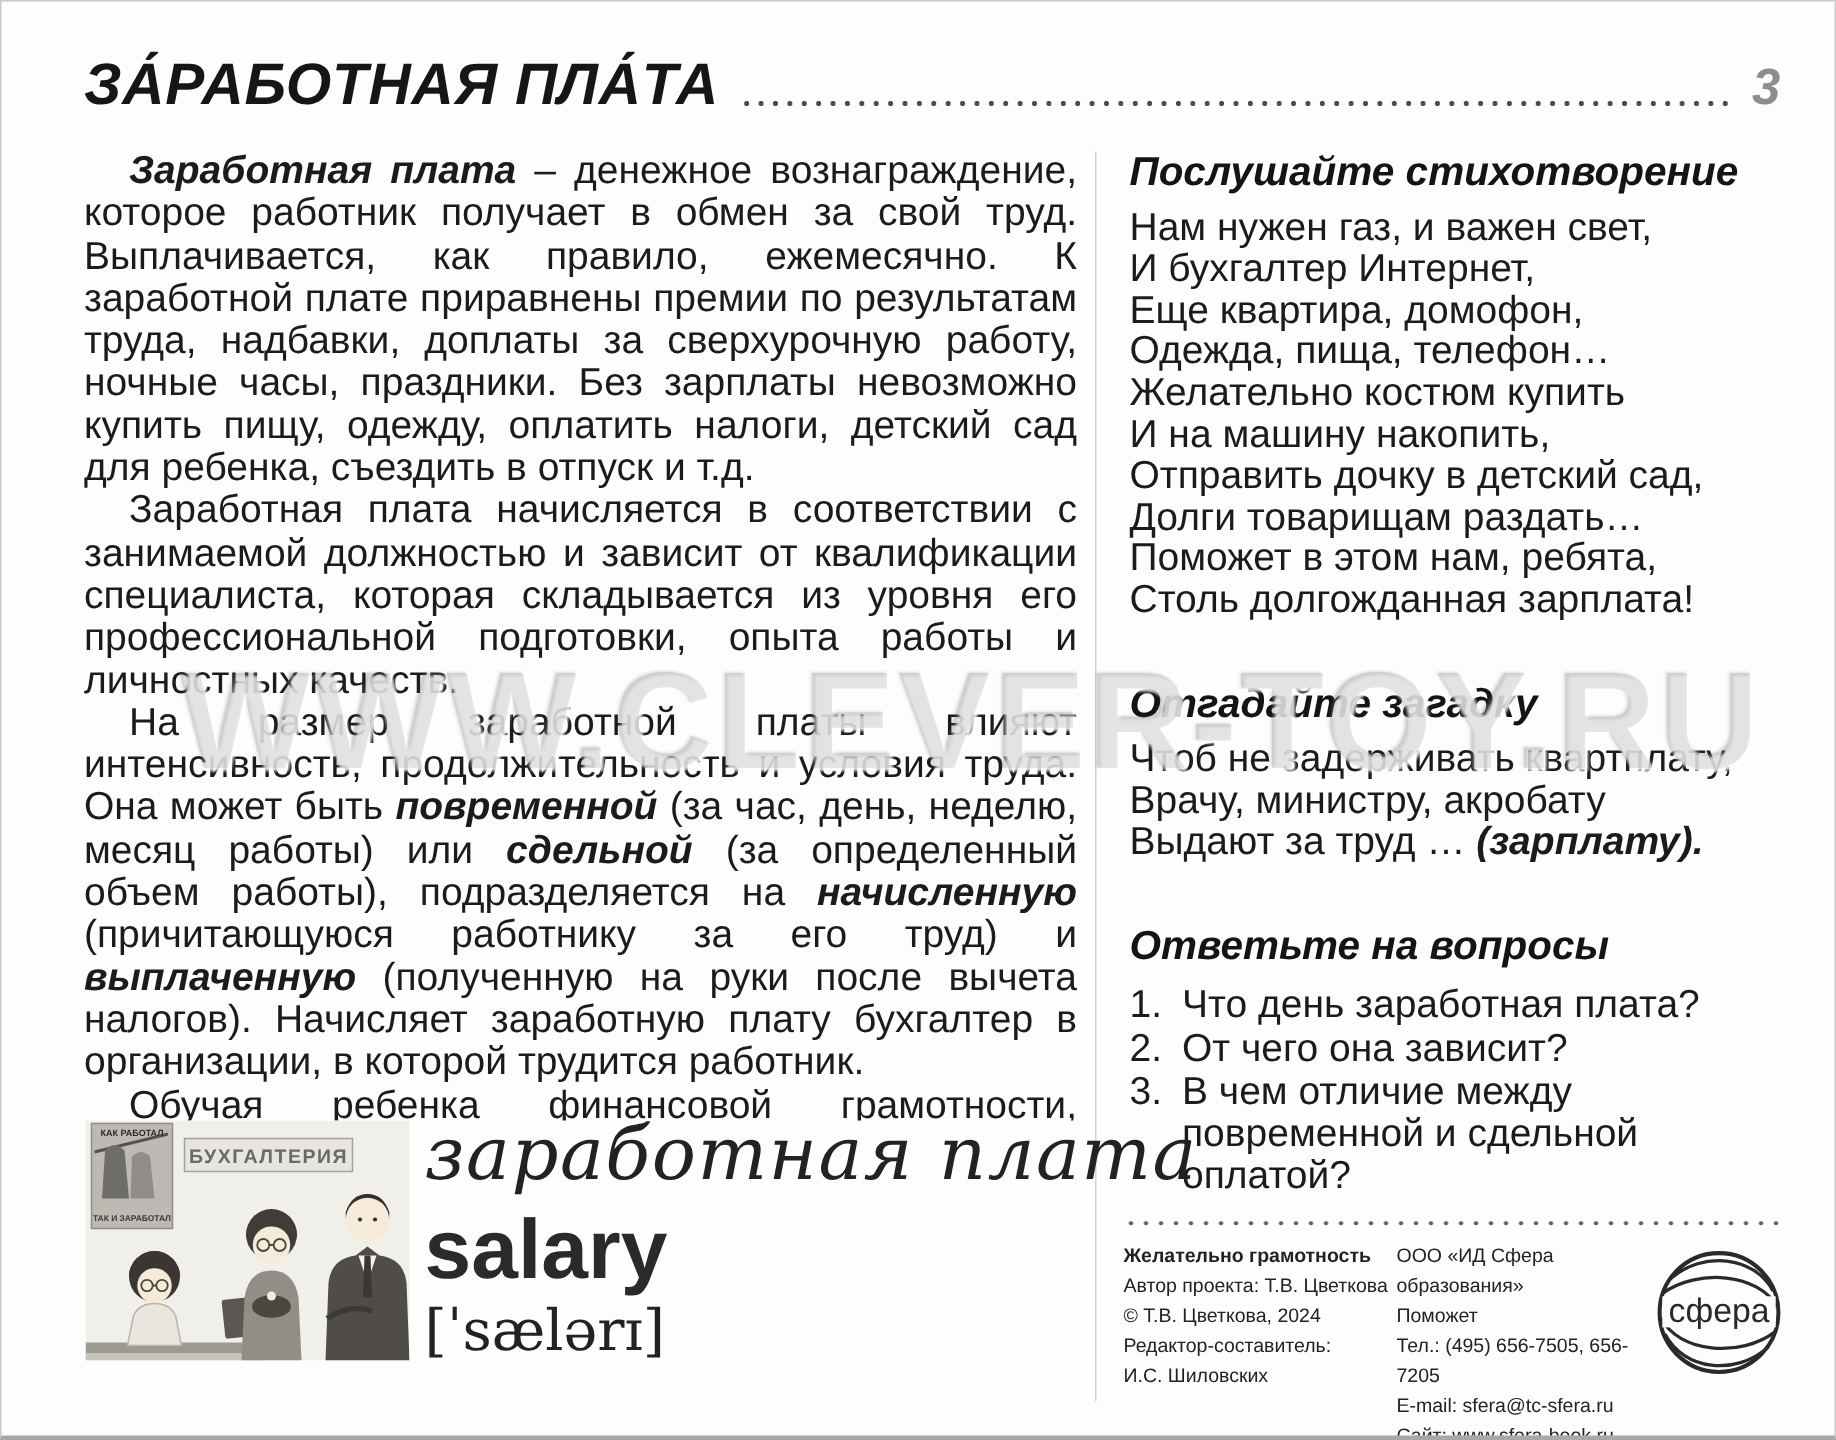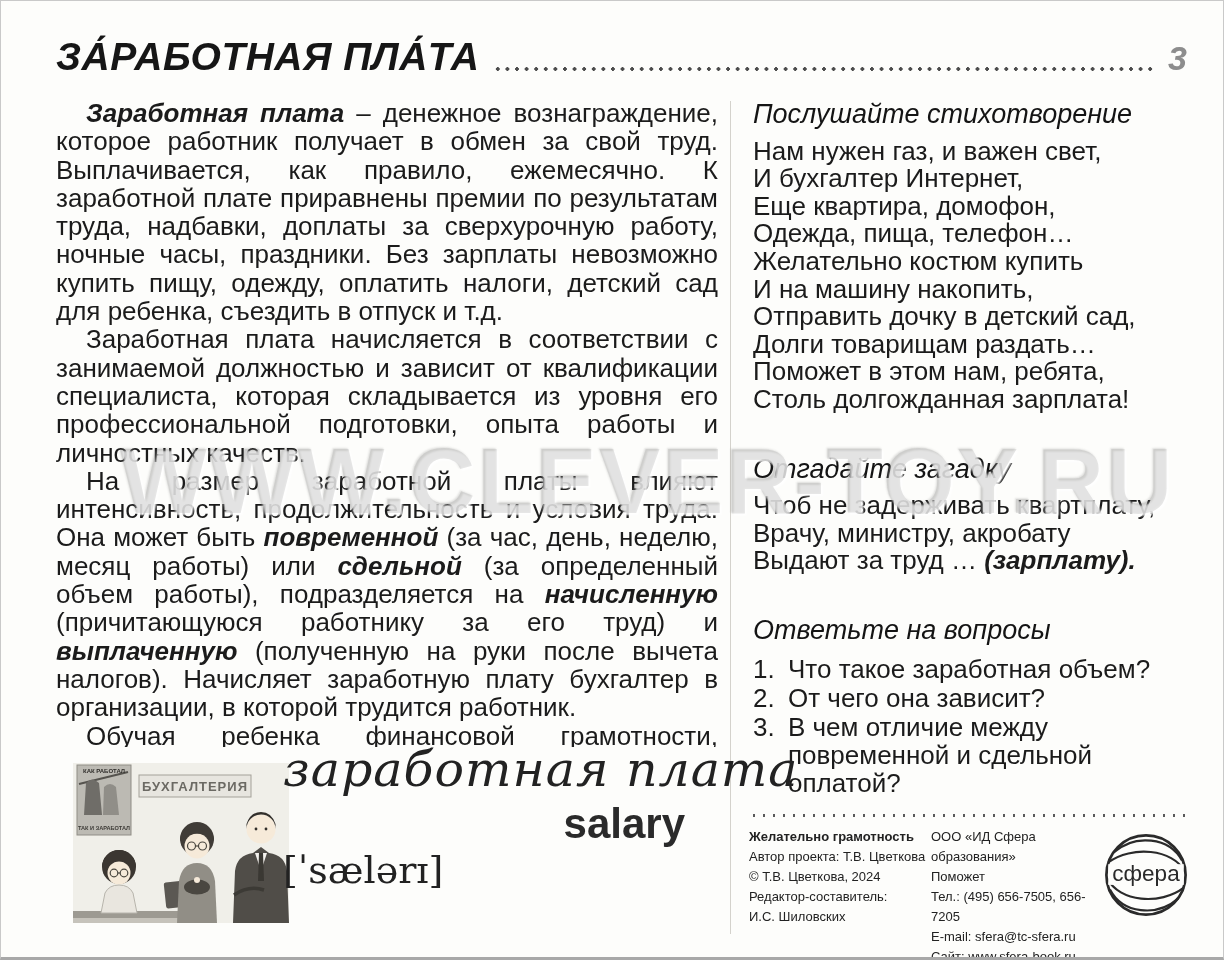--- a/index.html
+++ b/index.html
@@ -25,33 +25,33 @@
   .article{position:absolute;left:55px;top:98px;width:662px;height:648px;
     font-size:26px;line-height:28.3px;text-align:justify;overflow:hidden;}
   .article p{margin:0;text-indent:30px;}
   .seg-b{font-weight:bold;}
   .seg-i{font-style:italic;font-weight:bold;}
   .seg-bi{font-weight:bold;font-style:italic;}
   
   .divider{position:absolute;left:729px;top:100px;width:1px;height:833px;background:#d4d2cc;}
   
   .sidebar{position:absolute;left:752px;top:100px;width:436px;font-size:26px;line-height:27.6px;}
-  .sidebar h2{margin:0 0 9px 0;font-size:27px;font-style:italic;font-weight:normal;color:#141414;}
+  .sidebar h2{margin:0 0 9px 0;font-size:27px;font-style:italic;font-weight:bold;color:#141414;}
   .sidebar section.mt{margin-top:42px;}
   .sidebar .line{white-space:normal;}
   .sidebar ol{margin:10px 0 0 0;padding:0;list-style:none;counter-reset:q;line-height:28px;}
   .sidebar ol li{position:relative;padding-left:35px;counter-increment:q;margin:0 0 1px 0;}
   .sidebar ol li::before{content:counter(q) ".";position:absolute;left:0;}
   
-  .illus{position:absolute;left:55px;top:745px;width:216px;height:185px;margin:17px;}
+  .illus{position:absolute;left:55px;top:745px;width:216px;height:185px;margin:1px;}
   
   .wordcard{position:absolute;left:282px;top:740px;width:428px;}
   .cursive{font-family:"DejaVu Serif","Liberation Serif",serif;font-style:italic;
     font-size:49px;letter-spacing:1px;text-align:center;white-space:nowrap;color:#222;}
-  .english{font-size:42px;font-weight:bold;text-align:right;padding-right:26px;margin-top:2px;color:#2a2a2a;}
+  .english{font-size:56px;font-weight:bold;text-align:left;padding-right:26px;margin-top:2px;color:#2a2a2a;}
   .transcription{font-family:"DejaVu Serif","Liberation Serif",serif;font-size:38px;
     text-align:left;padding-right:12px;margin-top:0px;color:#222;}
   
   .colophon{position:absolute;left:748px;top:812px;width:442px;}
   .dotline{height:5px;margin-bottom:9px;
     background-image:radial-gradient(circle,#5a5a5a 1.3px,transparent 1.5px);
     background-size:10px 5px;background-repeat:repeat-x;background-position:left center;}
   .cols{display:flex;align-items:flex-start;}
   .col{font-size:13px;line-height:20px;color:#222;}
   .col.c-left{width:182px;flex:none;}
@@ -100,21 +100,21 @@
       <h2>Отгадайте загадку</h2>
       <div class="lines">
           <div class="line">Чтоб не задерживать квартплату,</div>
           <div class="line">Врачу, министру, акробату</div>
           <div class="line"><span>Выдают за труд … </span><span class="seg-i">(зарплату).</span></div>
         </div>
     </section>
     <section class="mt">
       <h2>Ответьте на вопросы</h2>
       <ol>
-          <li>Что такое заработная объем?</li>
+          <li>Что день заработная плата?</li>
           <li>От чего она зависит?</li>
           <li>В чем отличие между повременной и сдельной оплатой?</li>
         </ol>
     </section>
   </aside>
 
   <figure class="illus">
     <svg width="216" height="160" viewBox="0 0 216 160">
       <rect x="0" y="0" width="216" height="160" fill="#f0efe9"></rect>
 

